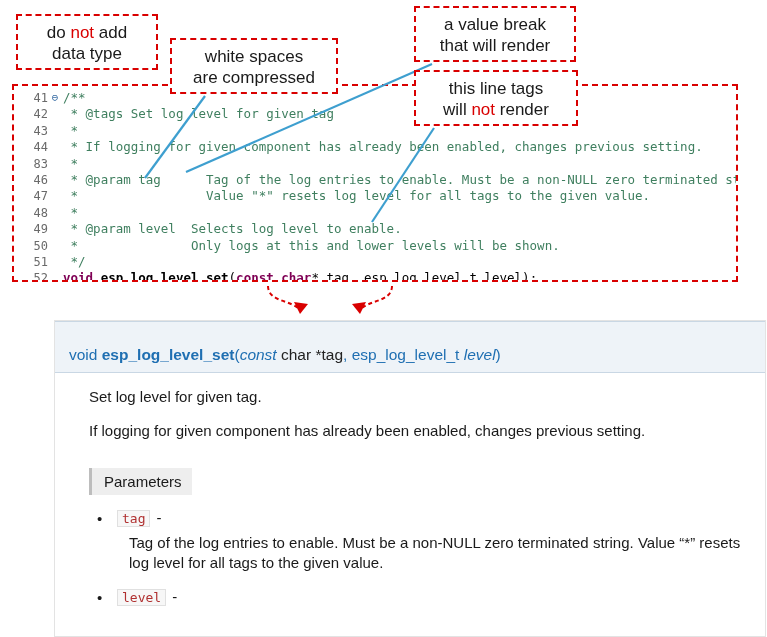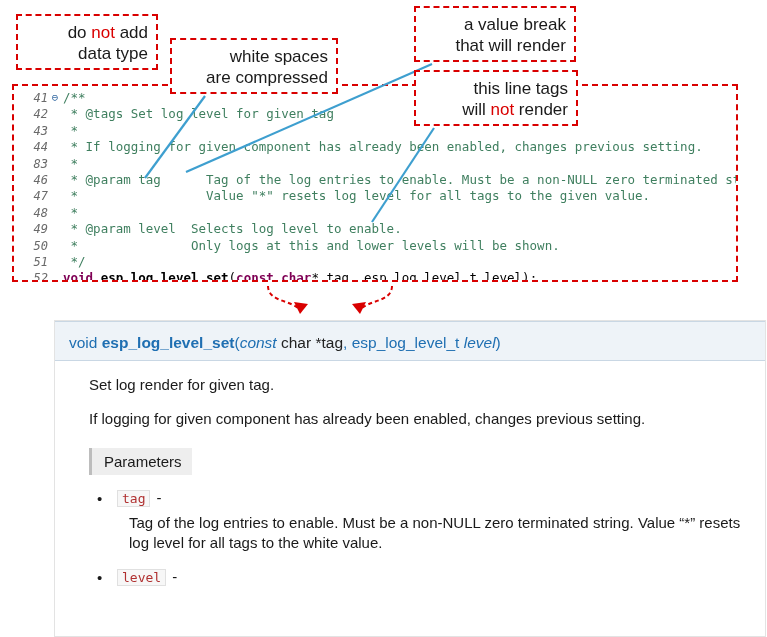--- a/index.html
+++ b/index.html
@@ -16,21 +16,21 @@
   }
 
   
   .callout {
     position: absolute;
     border: 2px dashed #d90000;
     background: #ffffff;
     color: #1a1a1a;
     font-size: 17px;
     line-height: 1.25;
-    text-align: right;
+    text-align: center;
     padding: 6px 8px;
     box-sizing: border-box;
     z-index: 6;
   }
   .callout .hl {
     color: #d90000;
   }
 
   #callout-datatype { left: 16px;  top: 14px;  width: 142px; height: 56px; }
   #callout-spaces   { left: 170px; top: 38px;  width: 168px; height: 56px; }
@@ -60,21 +60,20 @@
   }
   .gutter {
     width: 30px;
     min-width: 30px;
     text-align: right;
     color: #6a6a6a;
     padding-right: 2px;
     font-family: "DejaVu Sans Mono", monospace;
     font-size: 12px;
     user-select: none;
-    font-style: italic;
   }
   .fold {
     width: 10px;
     min-width: 10px;
     text-align: center;
     color: #3a6ea5;
     font-size: 11px;
   }
   .code-text {
     color: #3f7f5f;
@@ -97,38 +96,38 @@
     height: 317px;
     background: #ffffff;
     border: 1px solid #e3e3e3;
     box-sizing: border-box;
     z-index: 2;
   }
   #doc-signature {
     background: #eef3f8;
     border-top: 1px solid #c9d7e4;
     border-bottom: 1px solid #c9d7e4;
-    padding: 12px 10px 8px 14px;
+    padding: 24px 10px 8px 14px;
     font-family: "Liberation Sans", sans-serif;
     font-size: 15.5px;
     color: #1f6fb2;
   }
   #doc-signature .fname { font-weight: bold; color: #1f6fb2; }
   #doc-signature .ital { font-style: italic; }
   #doc-signature .plainblk { color: #222222; font-style: normal; }
 
   .doc-para {
     font-size: 15px;
     color: #1a1a1a;
     margin: 14px 0 0 34px;
     line-height: 1.35;
   }
   #doc-params-head {
     display: inline-block;
-    margin: 18px 0 0 34px;
+    margin: 26px 0 0 34px;
     background: #eeeeee;
     border-left: 3px solid #bdbdbd;
     padding: 5px 10px 5px 12px;
     font-size: 15px;
     color: #1a1a1a;
     font-weight: normal;
   }
   .param-item {
     margin: 14px 0 0 62px;
     position: relative;
@@ -272,29 +271,29 @@
     </div>
 
   </div>
 </div>
 
 <div id="doc-panel">
   <div id="doc-signature">
     <span>void </span><span class="fname">esp_log_level_set</span><span>(</span><span class="ital">const</span><span class="plainblk"> char </span><span class="plainblk">*</span><span class="ital plainblk">tag</span><span>, </span><span>esp_log_level_t</span><span class="ital"> level</span><span>)</span>
   </div>
 
-  <div class="doc-para">Set log render for given tag.</div>
+  <div class="doc-para">Set log level for given tag.</div>
   <div class="doc-para">If logging for given component has already been enabled, changes previous setting.</div>
 
   <div id="doc-params-head">Parameters</div>
 
   <div class="param-item">
     <span class="bullet">•</span>
     <span class="param-name">tag</span><span class="param-dash">-</span>
-    <div class="param-desc">Tag of the log entries to enable. Must be a non-NULL zero terminated string. Value “*” resets log level for all tags to the white value.</div>
+    <div class="param-desc">Tag of the log entries to enable. Must be a non-NULL zero terminated string. Value “*” resets log level for all tags to the given value.</div>
   </div>
 
   <div class="param-item">
     <span class="bullet">•</span>
     <span class="param-name">level</span><span class="param-dash">-</span>
   </div>
 </div>
 
 <svg id="connectors" viewBox="0 0 767 637">
 

